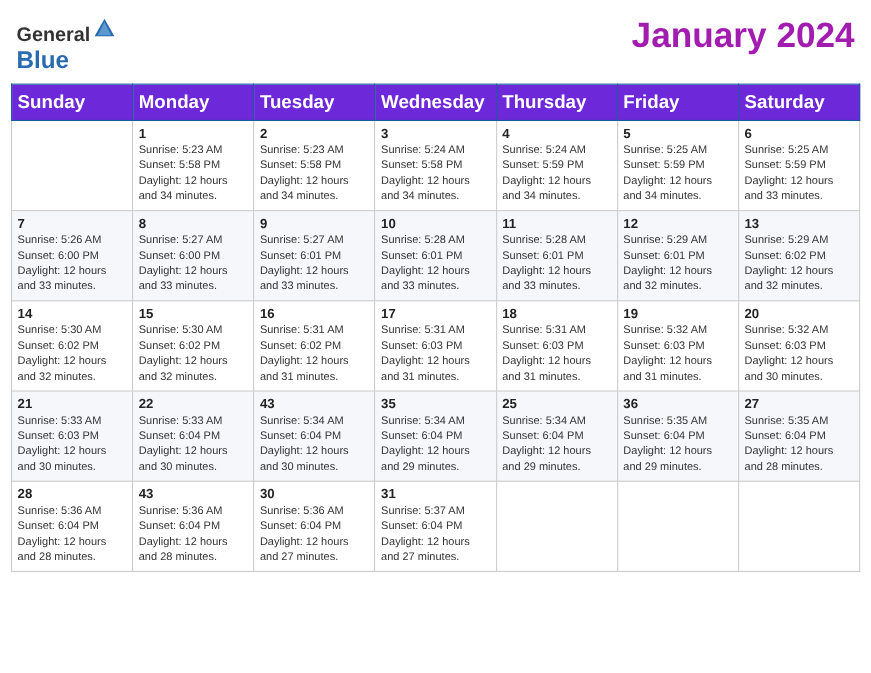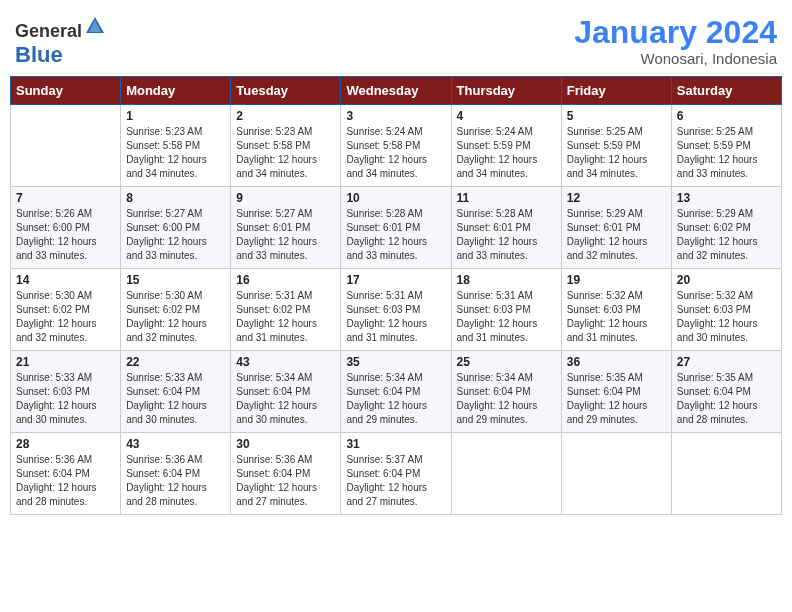--- a/index.html
+++ b/index.html
@@ -35,38 +35,38 @@
       width: 22px;
       height: 22px;
       margin-left: 2px;
     }
     .title-section {
       text-align: right;
     }
     .month-title {
       font-size: 32px;
       font-weight: bold;
-      color: #3b82f6;
+      color: #a21caf;
       line-height: 1.1;
     }
     .location {
       font-size: 15px;
       color: #555;
     }
     .calendar-table {
       width: 100%;
       border-collapse: collapse;
       font-size: 11px;
     }
     .calendar-table th {
-      background-color: #7f1d1d;
+      background-color: #6d28d9;
       color: #fff;
       text-align: left;
       padding: 6px 5px;
-      font-size: 13px;
+      font-size: 17px;
       border: 1px solid #1a5a9f;
     }
     .calendar-table td {
       border: 1px solid #ccc;
       vertical-align: top;
       padding: 4px 5px;
       height: 82px;
       width: 14.28%;
       background: #fff;
     }
@@ -98,21 +98,20 @@
       <span class="logo-text-general">General</span><svg class="logo-icon" viewBox="0 0 22 22" xmlns="http://www.w3.org/2000/svg">
         <polygon points="11,2 20,18 2,18" fill="#2a6ab0"></polygon>
         <polygon points="11,5 17,17 5,17" fill="#5a9ad0"></polygon>
       </svg>
       <br>
       <span class="logo-text-blue">Blue</span>
     </div>
   </div>
   <div class="title-section">
     <div class="month-title">January 2024</div>
-    <div class="location">Wonosari, Indonesia</div>
   </div>
 </div>
 
 <table class="calendar-table">
   <thead>
     <tr>
     <th>Sunday</th>
         <th>Monday</th>
         <th>Tuesday</th>
         <th>Wednesday</th>

